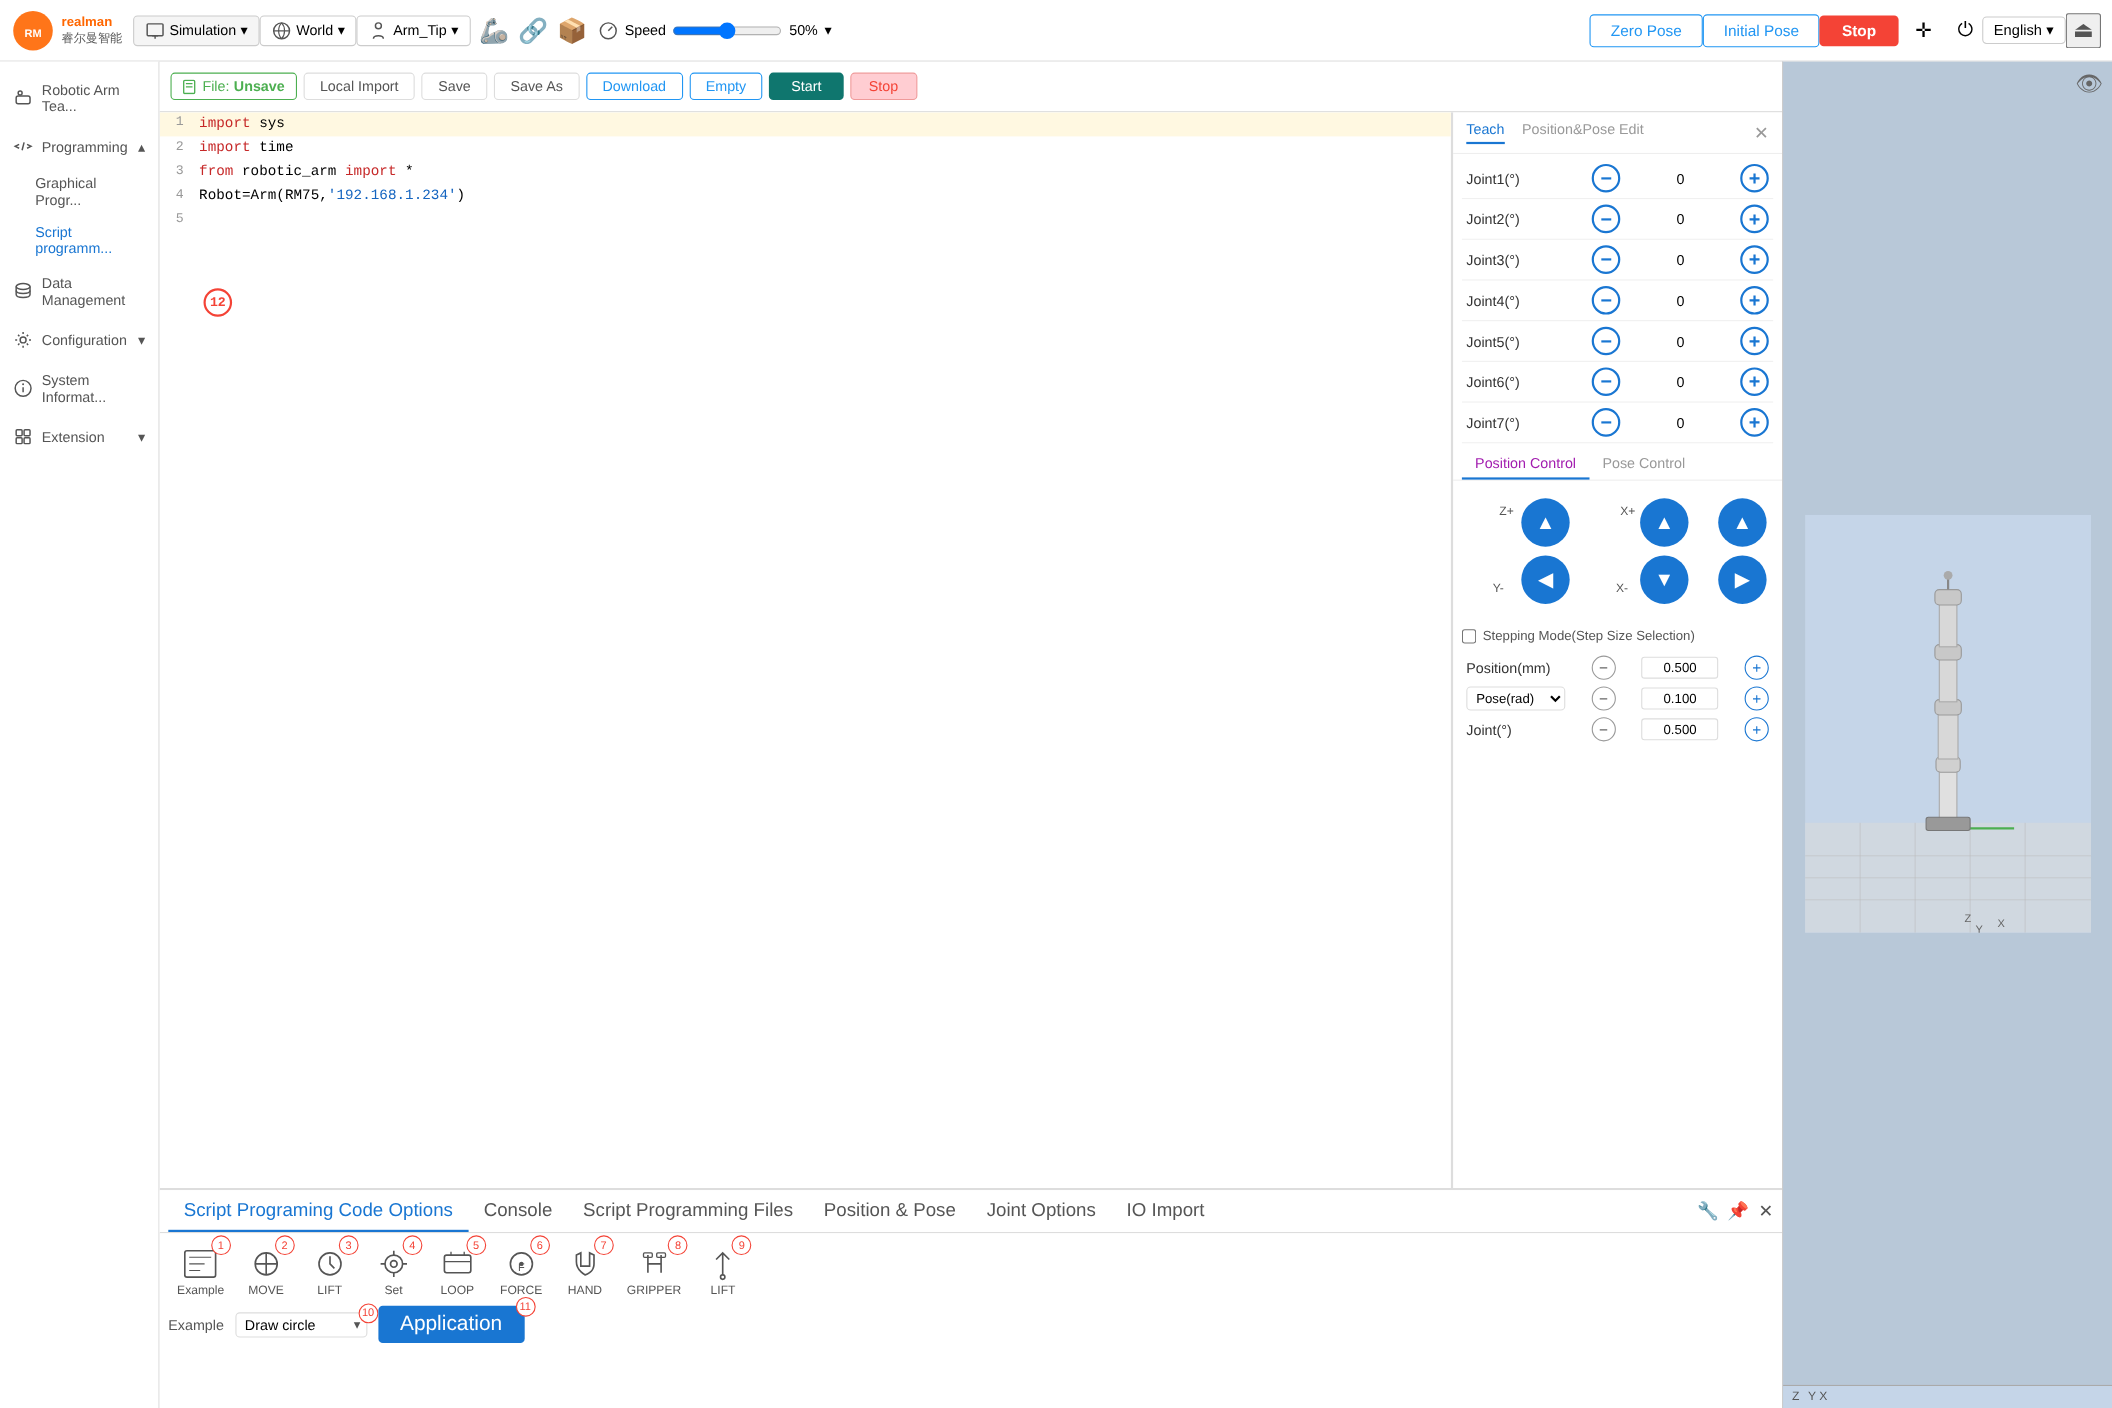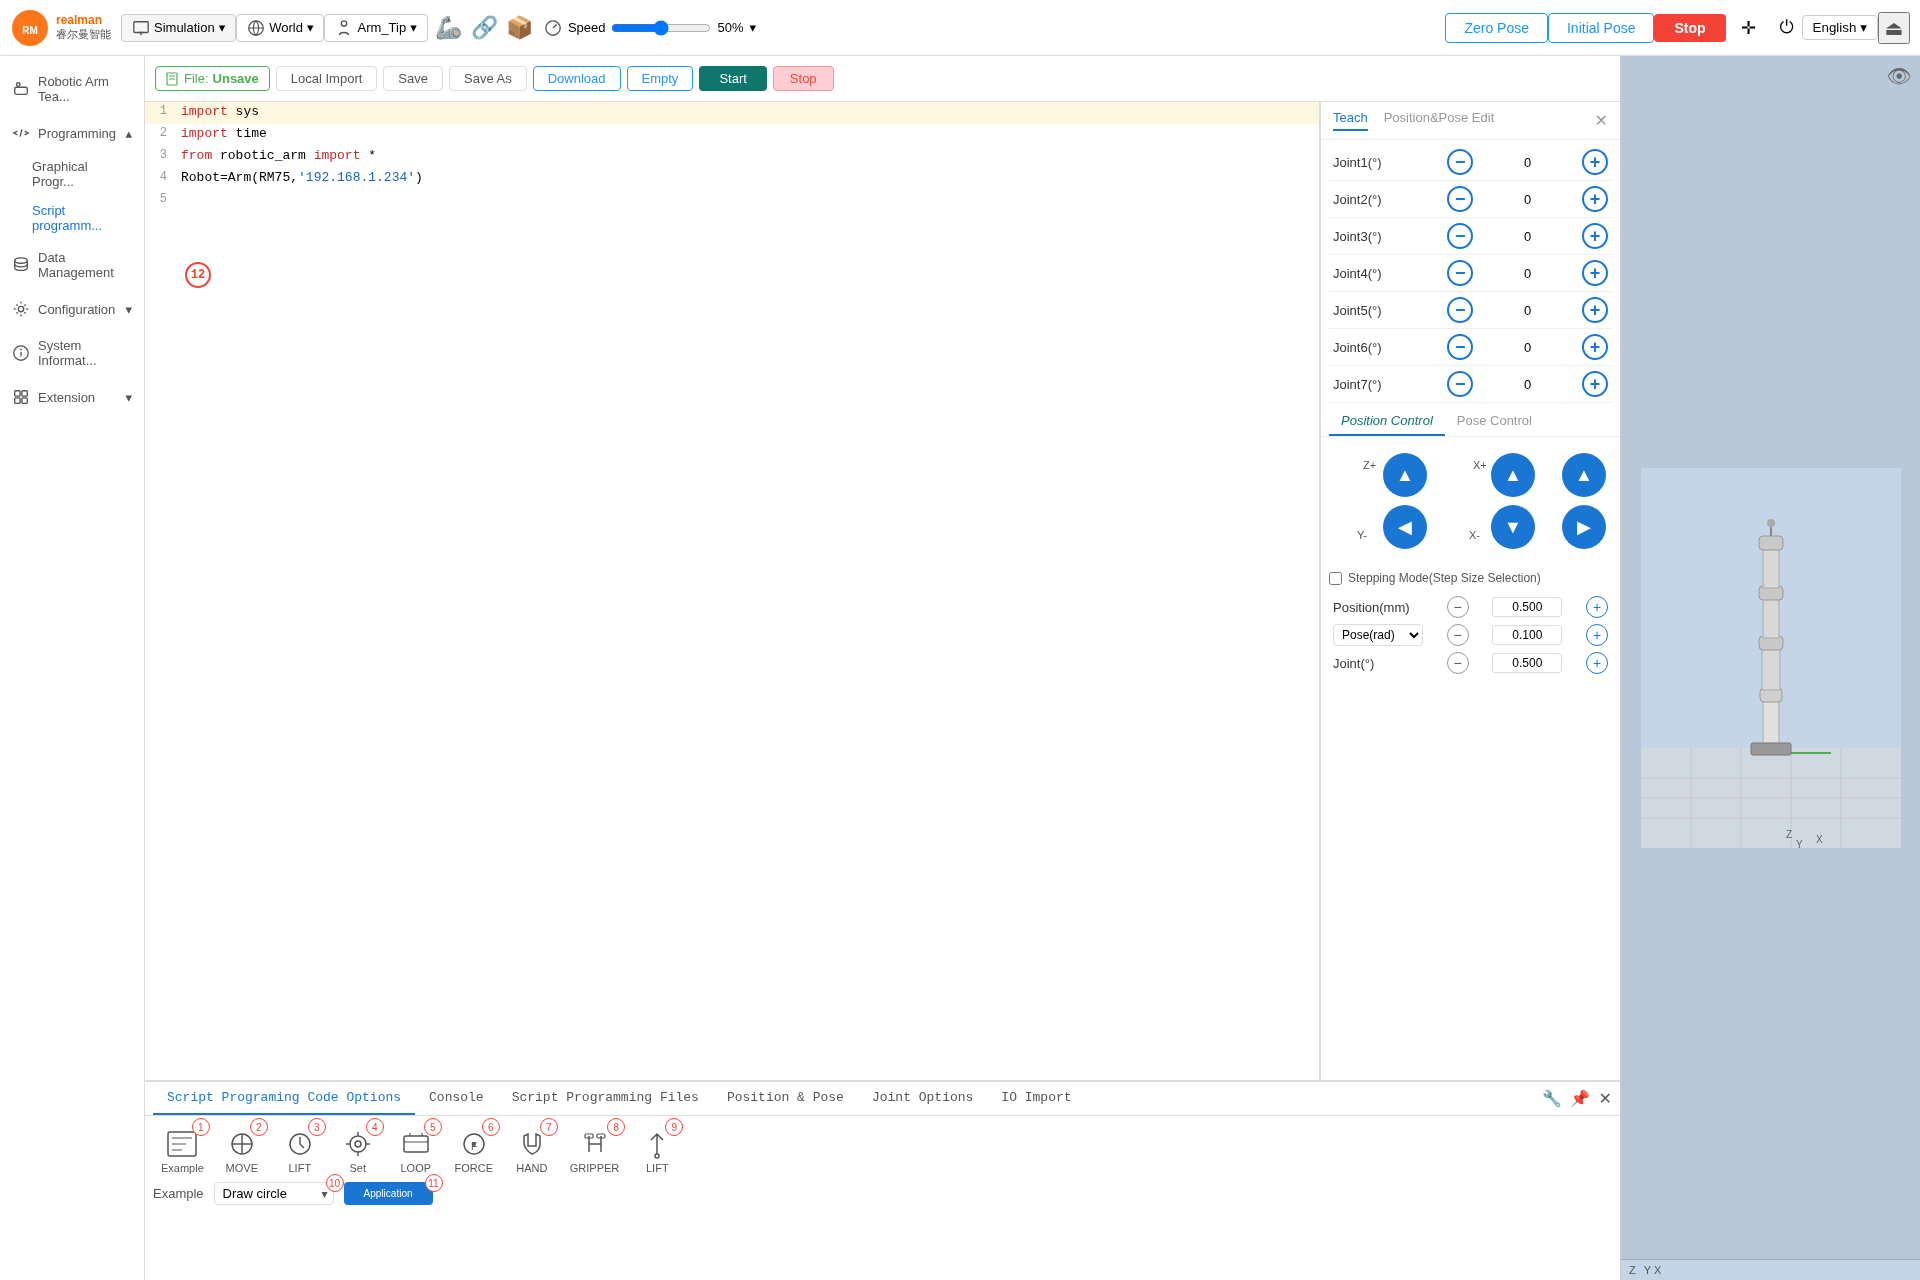--- a/index.html
+++ b/index.html
@@ -79,37 +79,37 @@
 
     .joint-table { padding: 4px 8px; }
     .joint-row { display: flex; align-items: center; justify-content: space-between; padding: 5px 4px; border-bottom: 1px solid #f0f0f0; }
     .joint-label { font-size: 13px; color: #333; width: 80px; }
     .joint-minus { width: 26px; height: 26px; border-radius: 50%; background: #fff; border: 2px solid #1976d2; color: #1976d2; display: flex; align-items: center; justify-content: center; cursor: pointer; font-size: 18px; font-weight: bold; }
     .joint-value { width: 40px; text-align: center; font-size: 13px; }
     .joint-plus { width: 26px; height: 26px; border-radius: 50%; background: #fff; border: 2px solid #1976d2; color: #1976d2; display: flex; align-items: center; justify-content: center; cursor: pointer; font-size: 18px; font-weight: bold; }
 
     .control-tabs { display: flex; border-bottom: 1px solid #eee; padding: 0 8px; }
     .control-tab { font-size: 13px; padding: 6px 12px; cursor: pointer; color: #999; }
-    .control-tab.active { color: #0f766e; border-bottom: 2px solid #1976d2; font-style: italic; }
+    .control-tab.active { color: #a21caf; border-bottom: 2px solid #1976d2; }
 
     
     .stepping-section { padding: 8px; }
 
     
     .bottom-panel { height: 200px; background: #fff; border-top: 2px solid #ddd; display: flex; flex-direction: column; }
     .bottom-tabs { display: flex; align-items: center; border-bottom: 1px solid #ddd; padding: 0 8px; background: #fff; }
-    .bottom-tab { padding: 8px 14px; cursor: pointer; font-size: 13px; color: #555; border-bottom: 2px solid transparent; font-family: Liberation Mono, monospace; }
+    .bottom-tab { padding: 8px 14px; cursor: pointer; font-size: 17px; color: #555; border-bottom: 2px solid transparent; }
     .bottom-tab.active { color: #1976d2; border-bottom: 2px solid #1976d2; }
     .bottom-tab-icons { margin-left: auto; display: flex; gap: 8px; }
     .bottom-tab-icon { cursor: pointer; font-size: 16px; color: #555; }
     .code-opt-item { display: flex; flex-direction: column; align-items: center; cursor: pointer; padding: 4px 8px; position: relative; }
     .code-opt-icon { width: 40px; height: 36px; display: flex; align-items: center; justify-content: center; }
     .code-opt-label { font-size: 11px; color: #555; text-align: center; }
     .code-opt-num { position: absolute; top: -4px; right: 2px; width: 18px; height: 18px; border-radius: 50%; border: 1.5px solid #f44336; color: #f44336; font-size: 10px; display: flex; align-items: center; justify-content: center; background: #fff; }
-    .btn-application { background: #1976d2; color: #fff; border: none; padding: 6px 20px; border-radius: 4px; cursor: pointer; font-size: 10px; position: relative; }
+    .btn-application { background: #1976d2; color: #fff; border: none; padding: 6px 20px; border-radius: 4px; cursor: pointer; font-size: 19px; position: relative; }
 
     .highlight-line { background: #fff8e1; }
   </style>
 </head>
 <body>
 
 <div class="top-header">
 
   <div class="logo-area">
     <svg class="logo-icon" viewBox="0 0 40 40">

